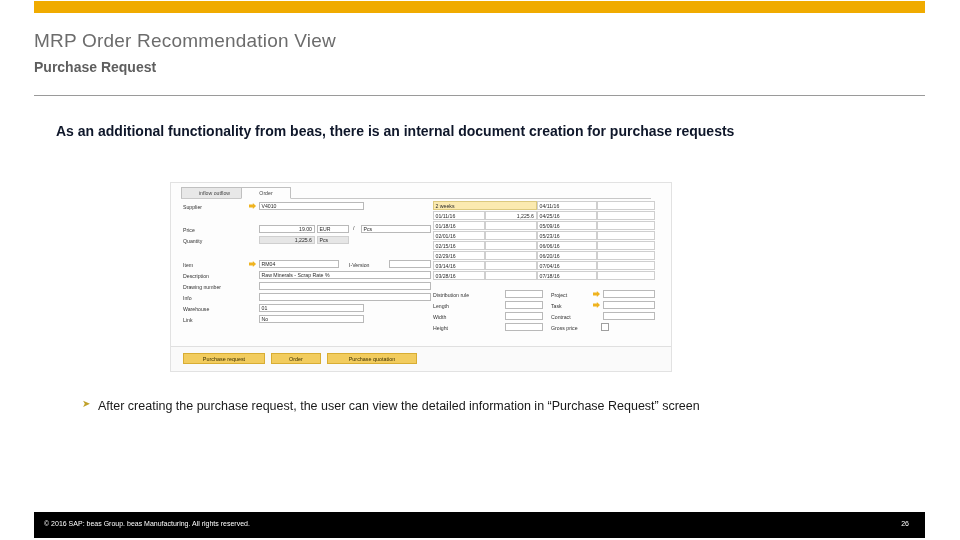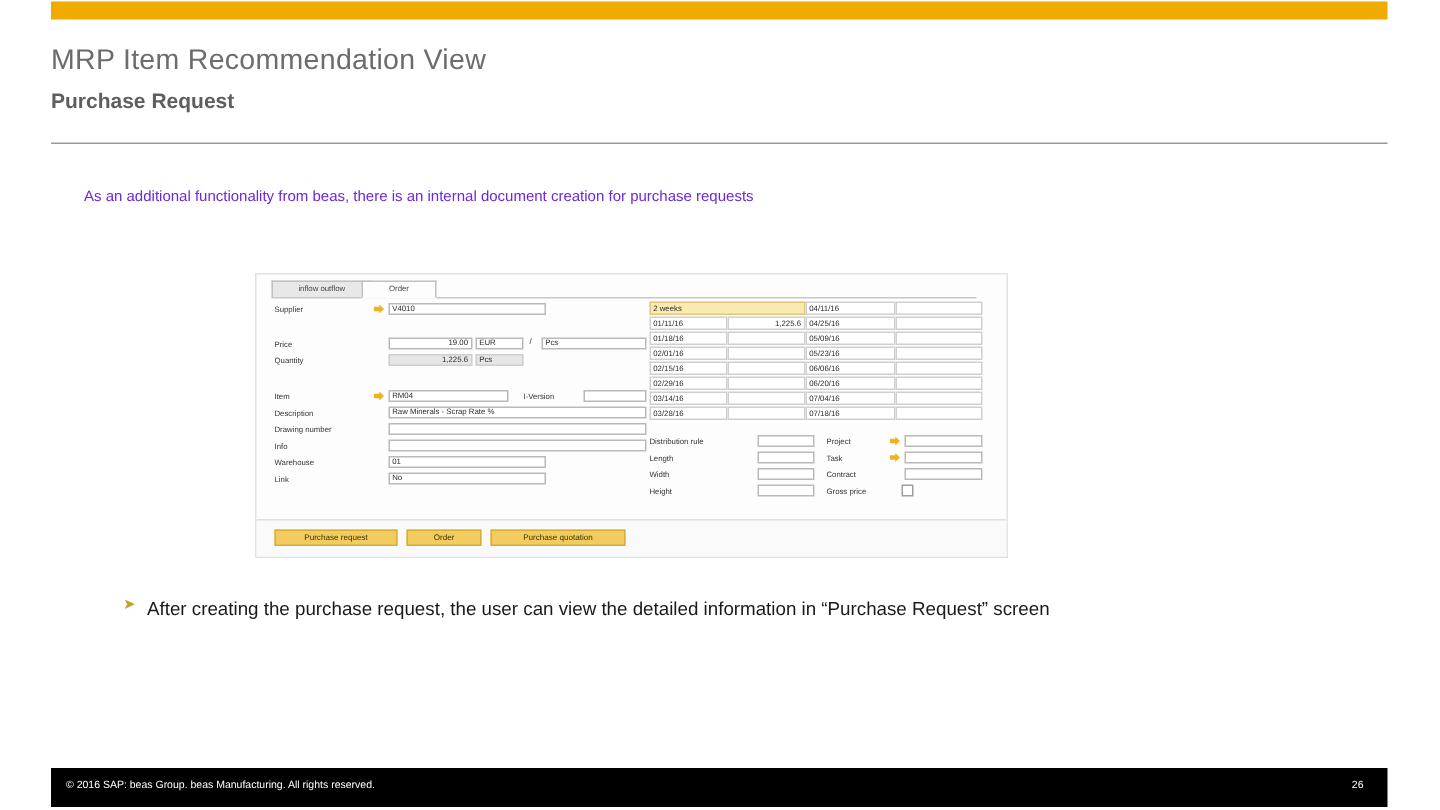--- a/index.html
+++ b/index.html
@@ -55,23 +55,23 @@
     height: 1px;
     background: #9a9a9a;
   }
 
   
   .intro-text {
     position: absolute;
     left: 56px;
     top: 123px;
     width: 860px;
-    font-size: 10px;
-    font-weight: normal;
-    color: #6d28d9;
+    font-size: 14px;
+    font-weight: bold;
+    color: #0f172a;
     line-height: 17px;
     white-space: nowrap;
   }
 
   
   .app-shot {
     position: absolute;
     left: 170px;
     top: 182px;
     width: 500px;
@@ -222,21 +222,21 @@
     font-size: 7px;
     color: #ffffff;
   }
 </style>
 </head>
 <body>
 
 <div class="top-bar"></div>
 
 <div class="header">
-  <div class="slide-title">MRP Item Recommendation View</div>
+  <div class="slide-title">MRP Order Recommendation View</div>
   <div class="slide-subtitle">Purchase Request</div>
 </div>
 <div class="header-rule"></div>
 
 <div class="intro-text">As an additional functionality from beas, there is an internal document creation for purchase requests</div>
 
 <div class="app-shot">
   <div class="shot-inner">
 
     <div class="tabrow">

